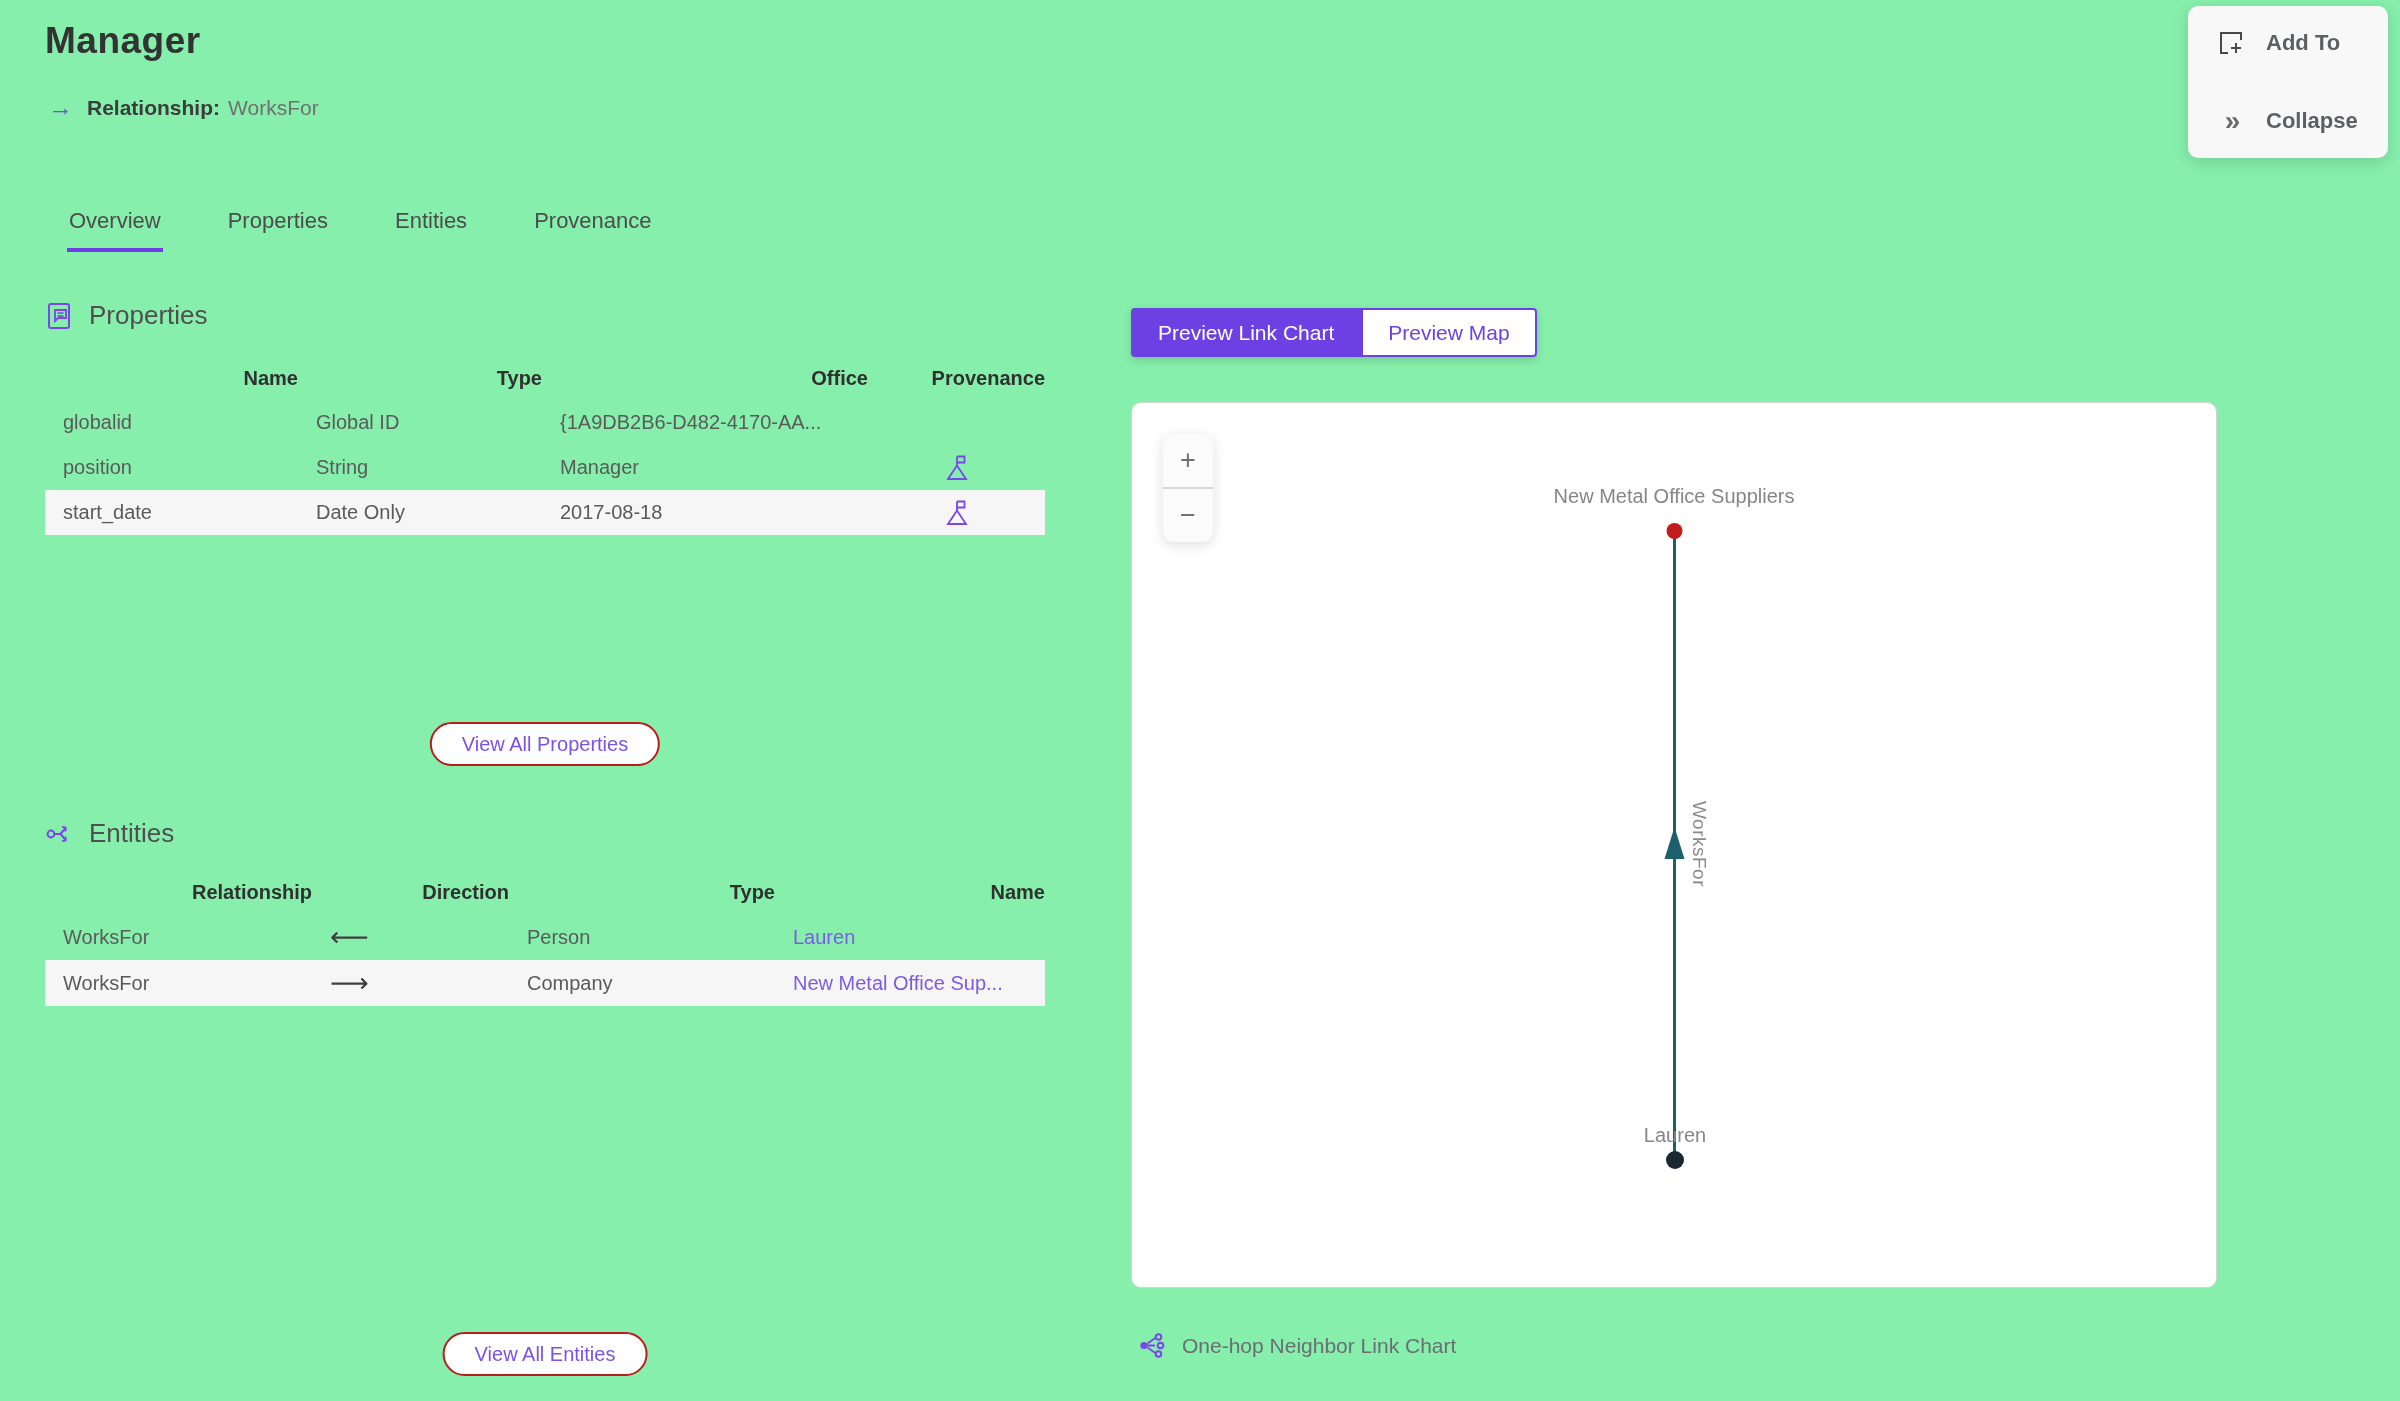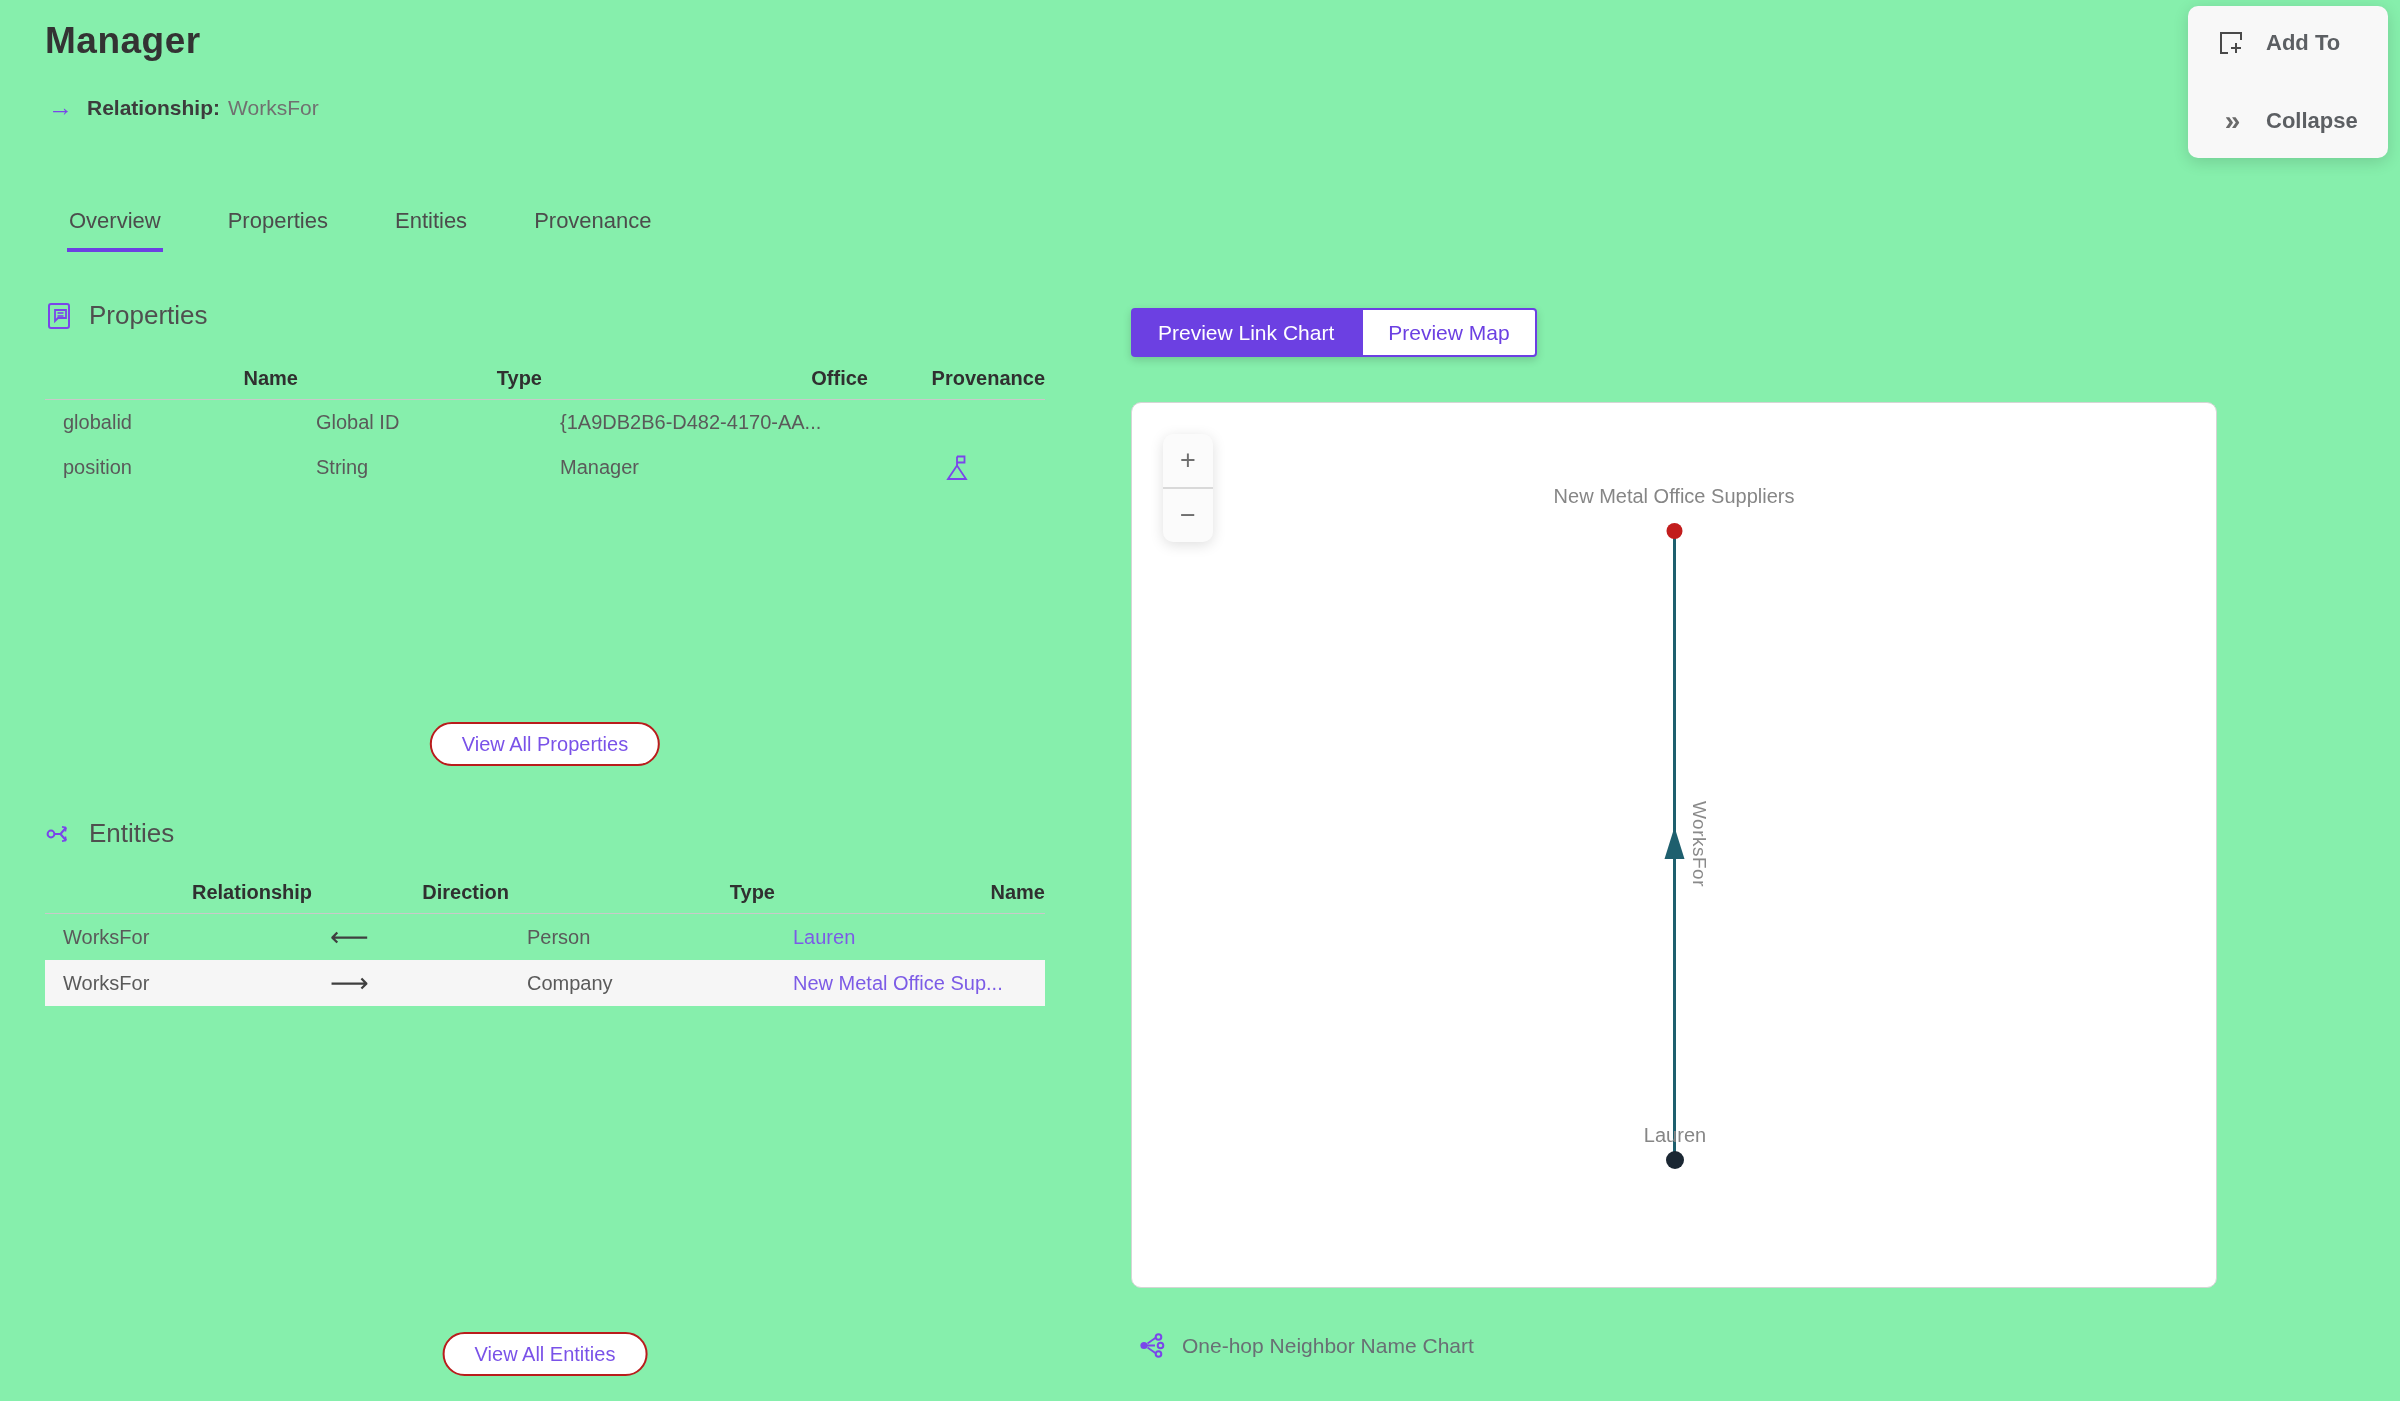--- a/index.html
+++ b/index.html
@@ -121,20 +121,32 @@
             <div>String</div>
             <div>Manager</div>
             <div class="prov-cell">
               <svg class="flag-icon" viewBox="0 0 24 27" fill="none" stroke="#7a45ea" stroke-width="1.8">
       <path d="M3 25 L12 11.5 L21 25 Z"></path>
       <line x1="12" y1="11.5" x2="12" y2="2.5"></line>
       <path d="M12 2.5 h7.5 v6 h-7.5"></path>
     </svg>
             </div>
           </div>
+          <div class="t-row p-grid zebra">
+            <div>start_date</div>
+            <div>Date Only</div>
+            <div>2017-08-18</div>
+            <div class="prov-cell">
+              <svg class="flag-icon" viewBox="0 0 24 27" fill="none" stroke="#7a45ea" stroke-width="1.8">
+      <path d="M3 25 L12 11.5 L21 25 Z"></path>
+      <line x1="12" y1="11.5" x2="12" y2="2.5"></line>
+      <path d="M12 2.5 h7.5 v6 h-7.5"></path>
+    </svg>
+            </div>
+          </div>
         </div>
     </div>
 
     <button class="pill-btn" style="top:722px;">View All Properties</button>
 
     <div class="section-head" style="top:818px;">
       <svg class="sec-icon" viewBox="0 0 30 30" fill="none" stroke="#7a45ea" stroke-width="2">
         <circle cx="6" cy="15" r="3.4"></circle>
         <path d="M9.5 15 h6 M15.5 15 L21 8.5 M15.5 15 L21 21.5"></path>
         <path d="M21 8.5 l-4 -0.6 M21 8.5 l-0.6 4" stroke-width="1.6"></path>
@@ -194,21 +206,21 @@
     </div>
 
     <div class="chart-footer">
       <svg class="foot-icon" viewBox="0 0 27 27" fill="none" stroke="#7a45ea" stroke-width="2">
         <circle cx="5" cy="13.5" r="3.6" fill="#7a45ea" stroke="none"></circle>
         <path d="M8 13.5 h8 M8.5 11.5 L17 5.5 M8.5 15.5 L17 21.5" stroke-width="1.8"></path>
         <circle cx="19.5" cy="5" r="2.8"></circle>
         <circle cx="21.5" cy="13.5" r="2.8"></circle>
         <circle cx="19.5" cy="22" r="2.8"></circle>
       </svg>
-      <span>One-hop Neighbor Name Chart</span>
+      <span>One-hop Neighbor Link Chart</span>
     </div>
   </div>
 
   <div class="actions-panel">
     <div class="action-item" style="top:22px;">
       <span class="action-icon">
         <svg viewBox="0 0 30 30" width="30" height="30" fill="none" stroke="#4a4a4a" stroke-width="2">
           <path d="M25 12 v-7 h-20 v20 h7"></path>
           <path d="M20 15 v10 M15 20 h10"></path>
         </svg>

